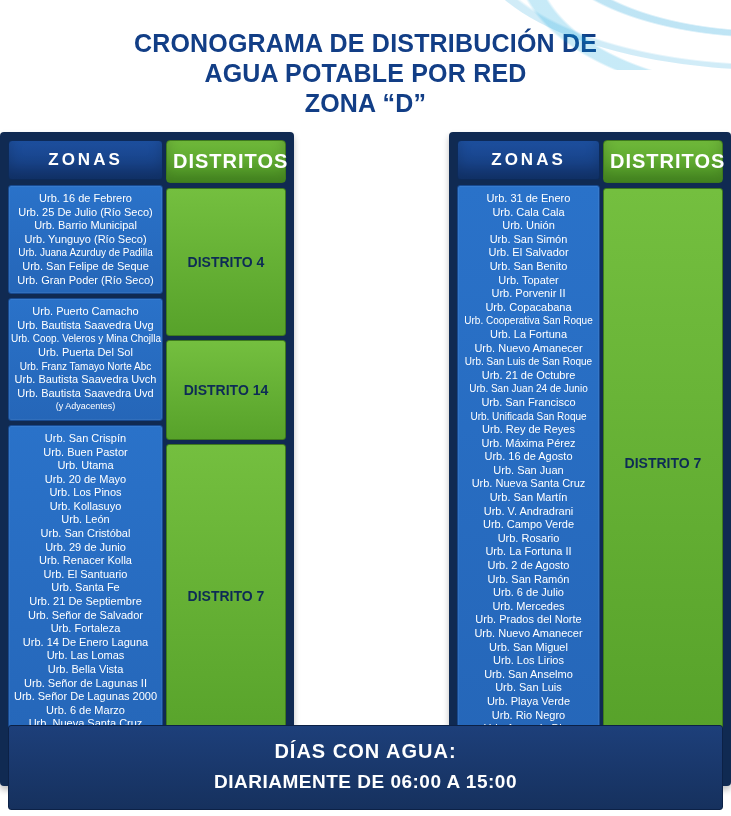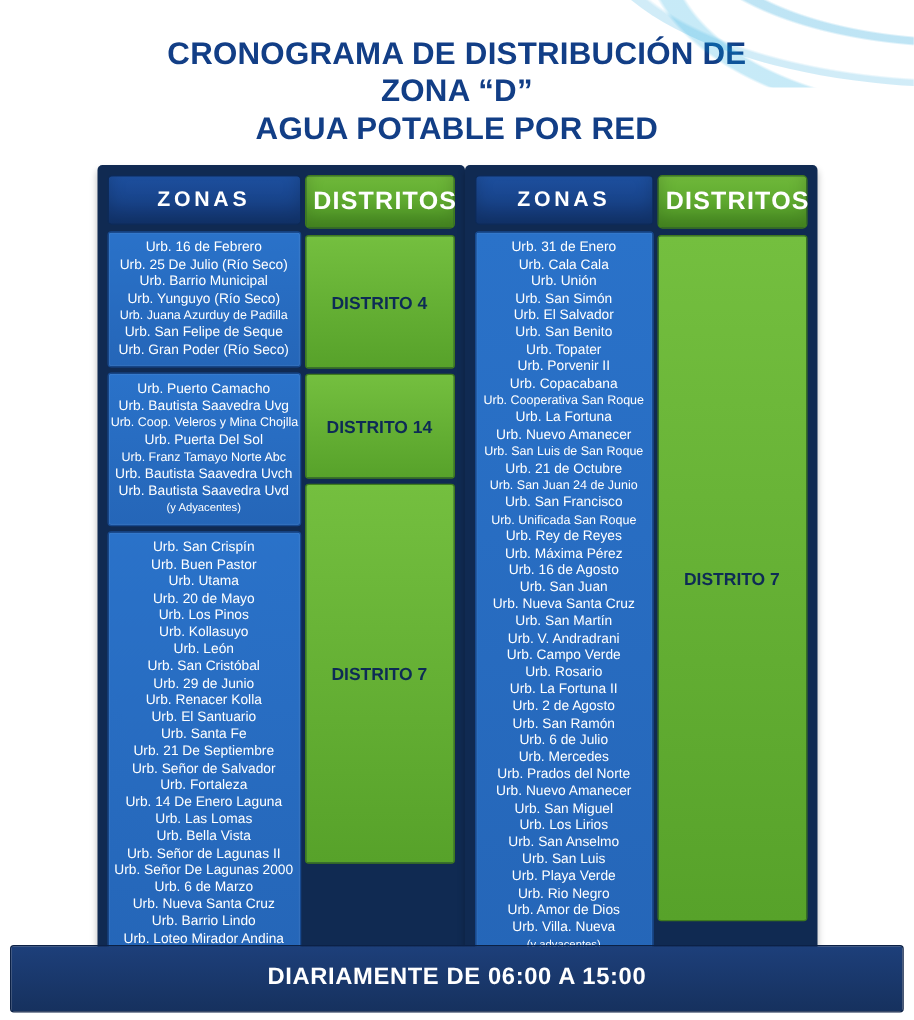--- a/index.html
+++ b/index.html
@@ -40,21 +40,21 @@
     font-size: 25px;
     line-height: 30px;
     letter-spacing: 0.2px;
   }
   .title .line { display:block; }
 
   .boards {
     position: relative;
     margin-top: 14px;
     display: flex;
-    justify-content: center;
+    justify-content: space-between;
   }
 
   .board {
     position: relative;
     background: #102a52;
     border-radius: 4px;
     padding: 8px 8px 12px 8px;
     box-shadow: 0 4px 6px rgba(0,0,0,0.25);
   }
   .board-inner {
@@ -146,22 +146,22 @@
   }
 </style>
 </head>
 <body>
 
 <div class="swoosh"></div>
 <div class="swoosh2"></div>
 
 <h1 class="title">
   <span class="line">CRONOGRAMA DE DISTRIBUCIÓN DE</span>
+  <span class="line">AGUA POTABLE POR RED</span>
   <span class="line">ZONA “D”</span>
-  <span class="line">AGUA POTABLE POR RED</span>
 </h1>
 
 <div class="boards">
 
   <div class="board left">
     <div class="board-inner">
       <div class="col-zonas">
         <div class="hdr hdr-zonas">ZONAS</div>
 
         <div class="zona-block">
@@ -208,22 +208,22 @@
           <div class="row">Urb. Señor De Lagunas 2000</div>
           <div class="row">Urb. 6 de Marzo</div>
           <div class="row">Urb. Nueva Santa Cruz</div>
           <div class="row">Urb. Barrio Lindo</div>
           <div class="row">Urb. Loteo Mirador Andina</div>
         </div>
       </div>
 
       <div class="col-distritos">
         <div class="hdr hdr-distritos">DISTRITOS</div>
-        <div class="distrito-block" style="height:107px">DISTRITO 4</div>
-        <div class="distrito-block" style="height:84px">DISTRITO 14</div>
+        <div class="distrito-block" style="height:148px">DISTRITO 4</div>
+        <div class="distrito-block" style="height:100px">DISTRITO 14</div>
         <div class="distrito-block" style="height:304px">DISTRITO 7</div>
       </div>
     </div>
   </div>
 
   <div class="board right">
     <div class="board-inner">
       <div class="col-zonas">
         <div class="hdr hdr-zonas">ZONAS</div>
         <div class="zona-block">
@@ -274,14 +274,15 @@
       <div class="col-distritos">
         <div class="hdr hdr-distritos">DISTRITOS</div>
         <div class="distrito-block" style="height:549px">DISTRITO 7</div>
       </div>
     </div>
   </div>
 
 </div>
 
 <div class="footer">
+  <div class="f1">DÍAS CON AGUA:</div>
   <div class="f2">DIARIAMENTE DE 06:00 A 15:00</div>
 </div>
 
 </body></html>

